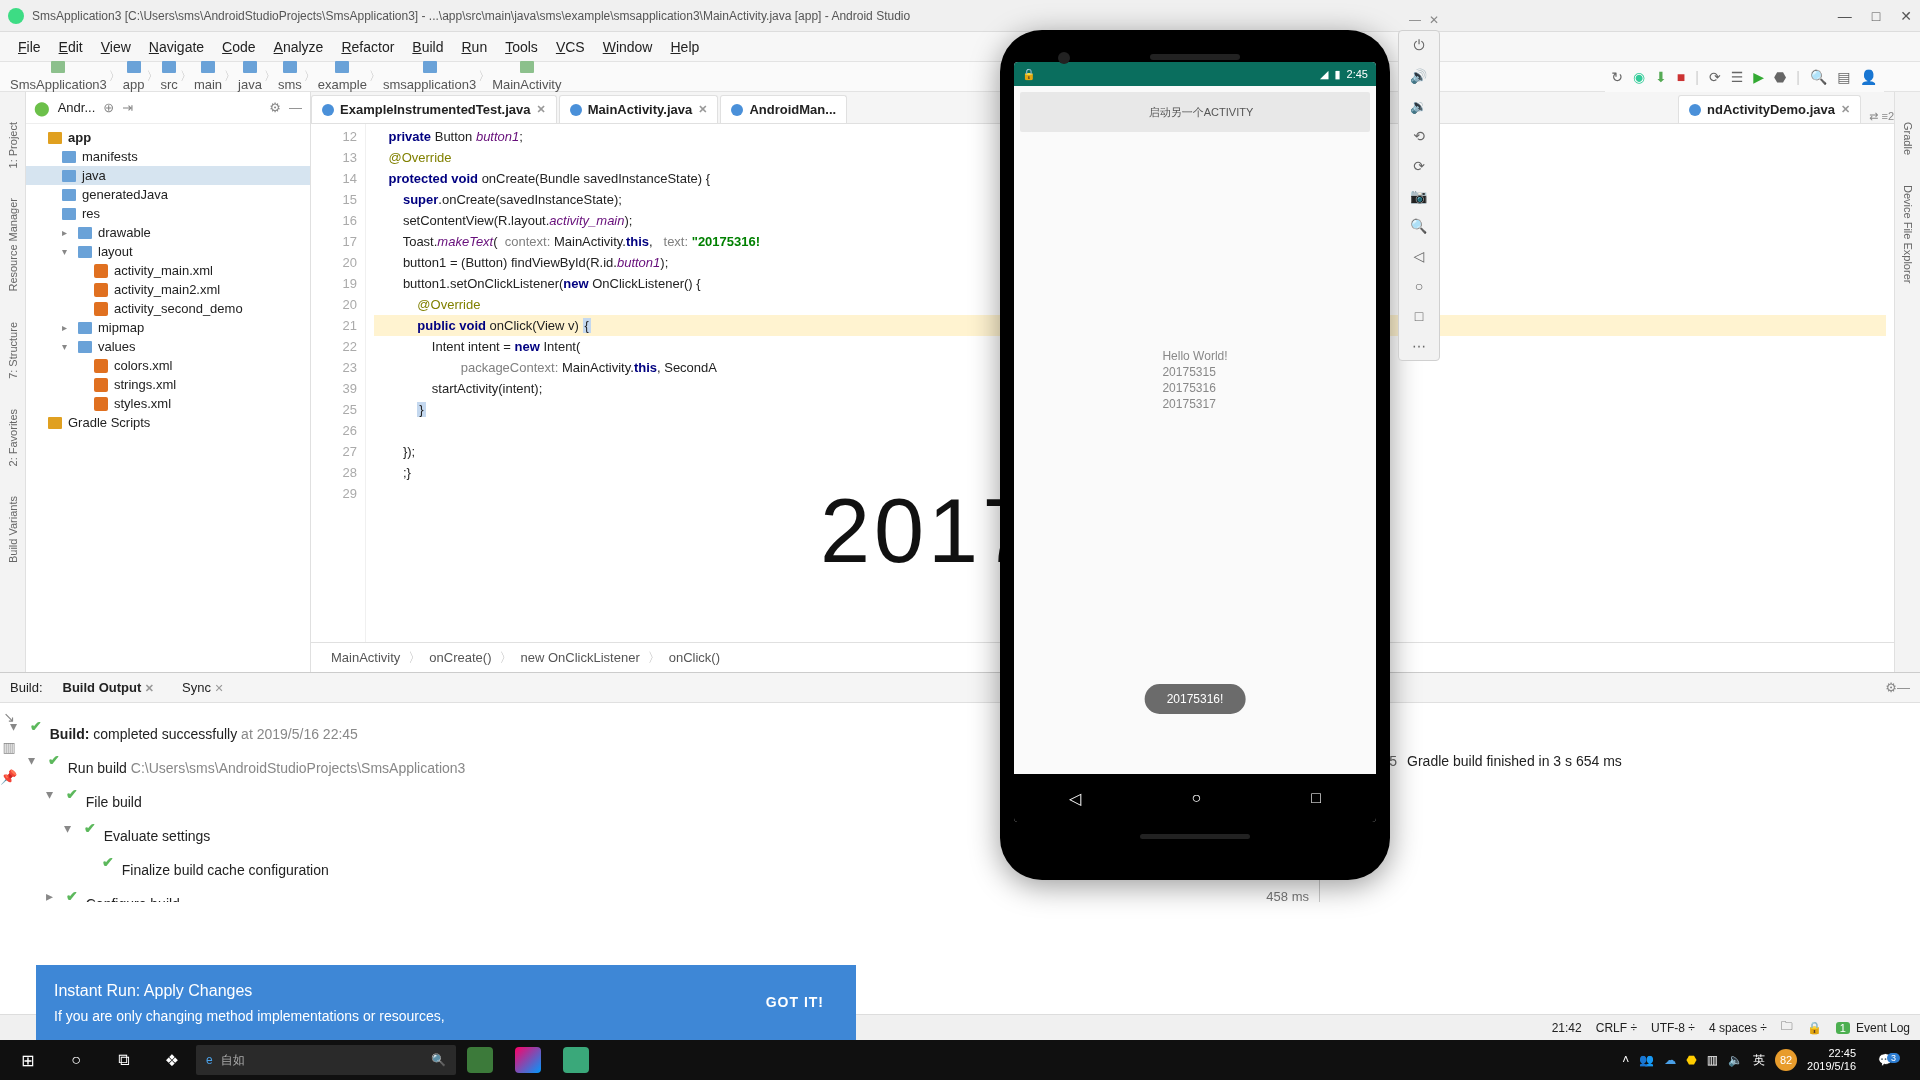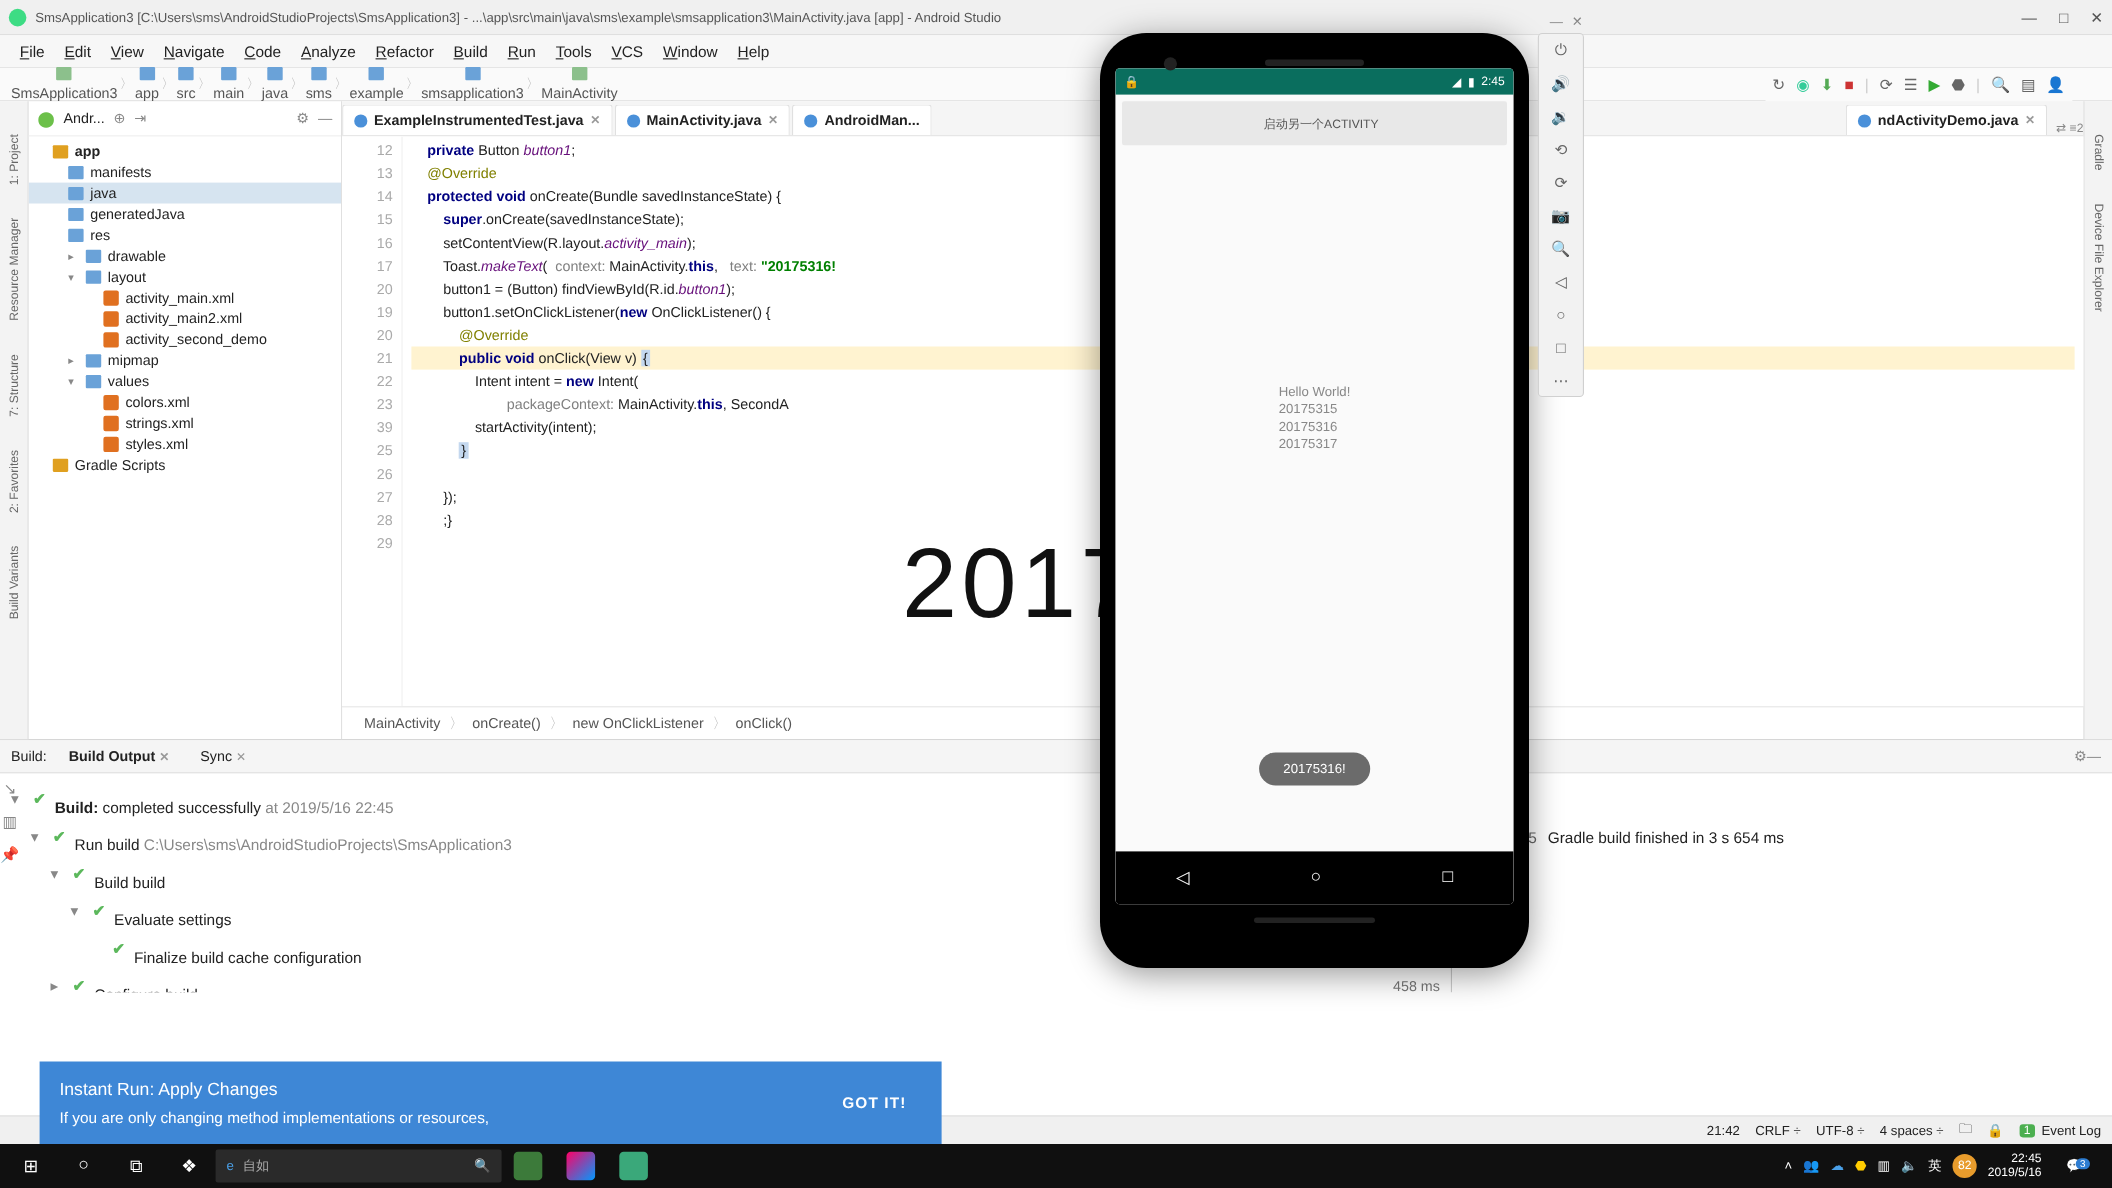--- a/index.html
+++ b/index.html
@@ -428,21 +428,21 @@
         </div>
         <div class="bl bi1">
           <span style="width:12px;color:#888">▾</span>
           <span class="chk">✔</span>
           <span class="bt">Run build <span class="gray">C:\Users\sms\AndroidStudioProjects\SmsApplication3</span></span>
           <span class="btime">3 s 405 ms</span>
         </div>
         <div class="bl bi2">
           <span style="width:12px;color:#888">▾</span>
           <span class="chk">✔</span>
-          <span class="bt">Build build</span>
+          <span class="bt">File build</span>
           <span class="btime">18 ms</span>
         </div>
         <div class="bl bi3">
           <span style="width:12px;color:#888">▾</span>
           <span class="chk">✔</span>
           <span class="bt">Evaluate settings</span>
           <span class="btime">4 ms</span>
         </div>
         <div class="bl bi4">
           <span style="width:12px;color:#888"></span>

